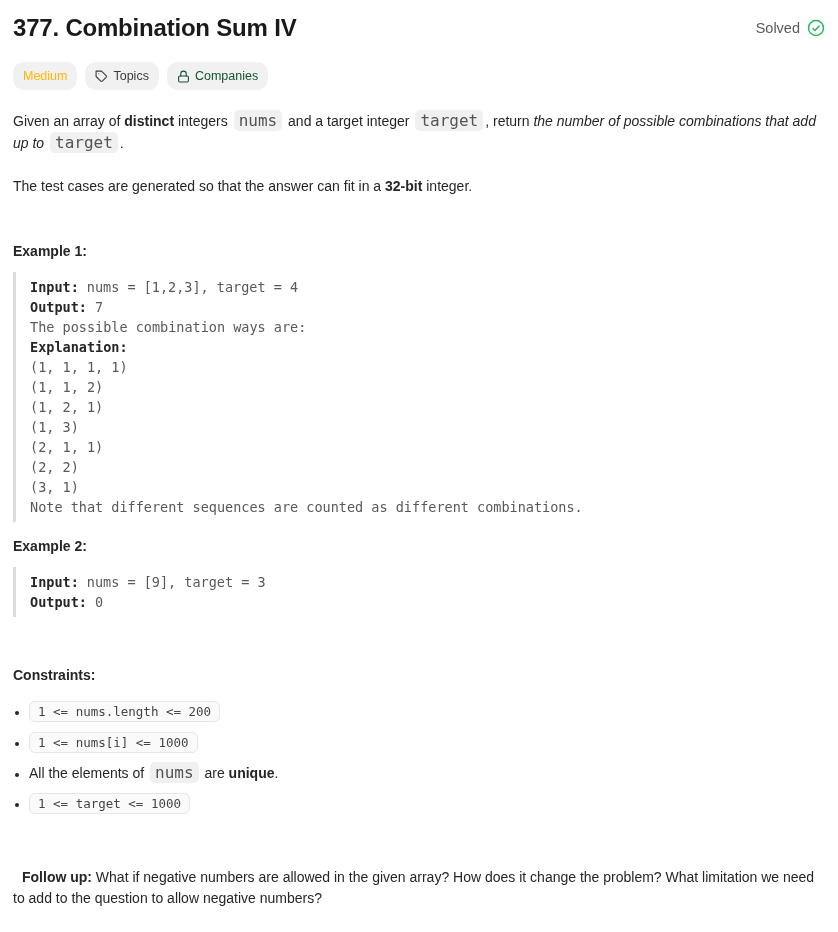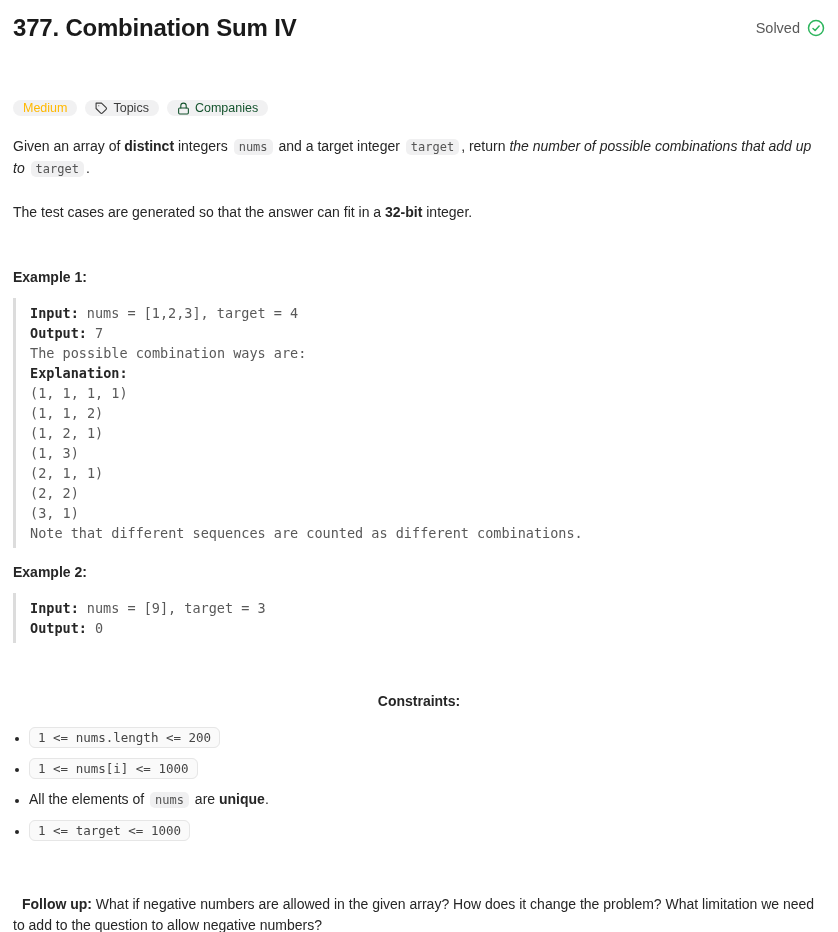--- a/index.html
+++ b/index.html
@@ -14,43 +14,43 @@
   
   .header-row { display: flex; justify-content: space-between; align-items: center; }
   h1.title { font-size: 24px; font-weight: 700; margin: 0; color: #1a1a1a; letter-spacing: -0.2px; }
   .solved { display: flex; align-items: center; gap: 7px; color: #595959; font-size: 14.5px; }
   .solved svg { width: 18px; height: 18px; display: block; }
 
   
   .badges { display: flex; gap: 8px; margin-top: 20px; }
   .pill {
     display: inline-flex; align-items: center; gap: 5px;
-    background: #f1f1f2; border-radius: 11px; padding: 0 10px; height: 16px;
-    font-size: 12.5px; color: #3c3c3c; cursor: pointer; user-select: none; margin-top: 38px;
+    background: #f1f1f2; border-radius: 11px; padding: 0 10px; height: 28px;
+    font-size: 12.5px; color: #3c3c3c; cursor: pointer; user-select: none;
   }
   .pill.medium { color: #ffb800; }
   .pill.companies { color: #14532d; }
   .pill svg { width: 13px; height: 13px; display: block; }
 
   
   .desc { font-size: 14px; line-height: 21px; margin: 20px 0 0 0; color: #262626; }
   .desc.second { margin-top: 22px; }
   .desc strong { font-weight: 700; }
   .desc em { font-style: italic; }
   code.inline {
-    font-family: "DejaVu Sans Mono", monospace; font-size: 12px;
+    font-family: "DejaVu Sans Mono", monospace; font-size: 16px;
     background: #f0f0f1; border-radius: 5px; padding: 1px 5px;
     color: #545454; margin: 0 2px; white-space: nowrap;
   }
 
   
   .section-label { font-size: 14px; font-weight: 700; color: #262626; line-height: 17px; }
   .example-1-label { margin-top: 46px; }
   .example-2-label { margin-top: 16px; }
-  .constraints-label { margin-top: 50px; text-align: center; }
+  .constraints-label { margin-top: 50px; }
 
   .pre {
     border-left: 3px solid #dcdcdc;
     margin-top: 12px; padding: 5px 16px 5px 14px;
     font-family: "DejaVu Sans Mono", monospace;
     font-size: 13.5px; color: #595959;
   }
   .pre .line { line-height: 20px; white-space: pre; }
   .code-label { color: #262626; font-weight: 700; margin-right: 8px; }
 

